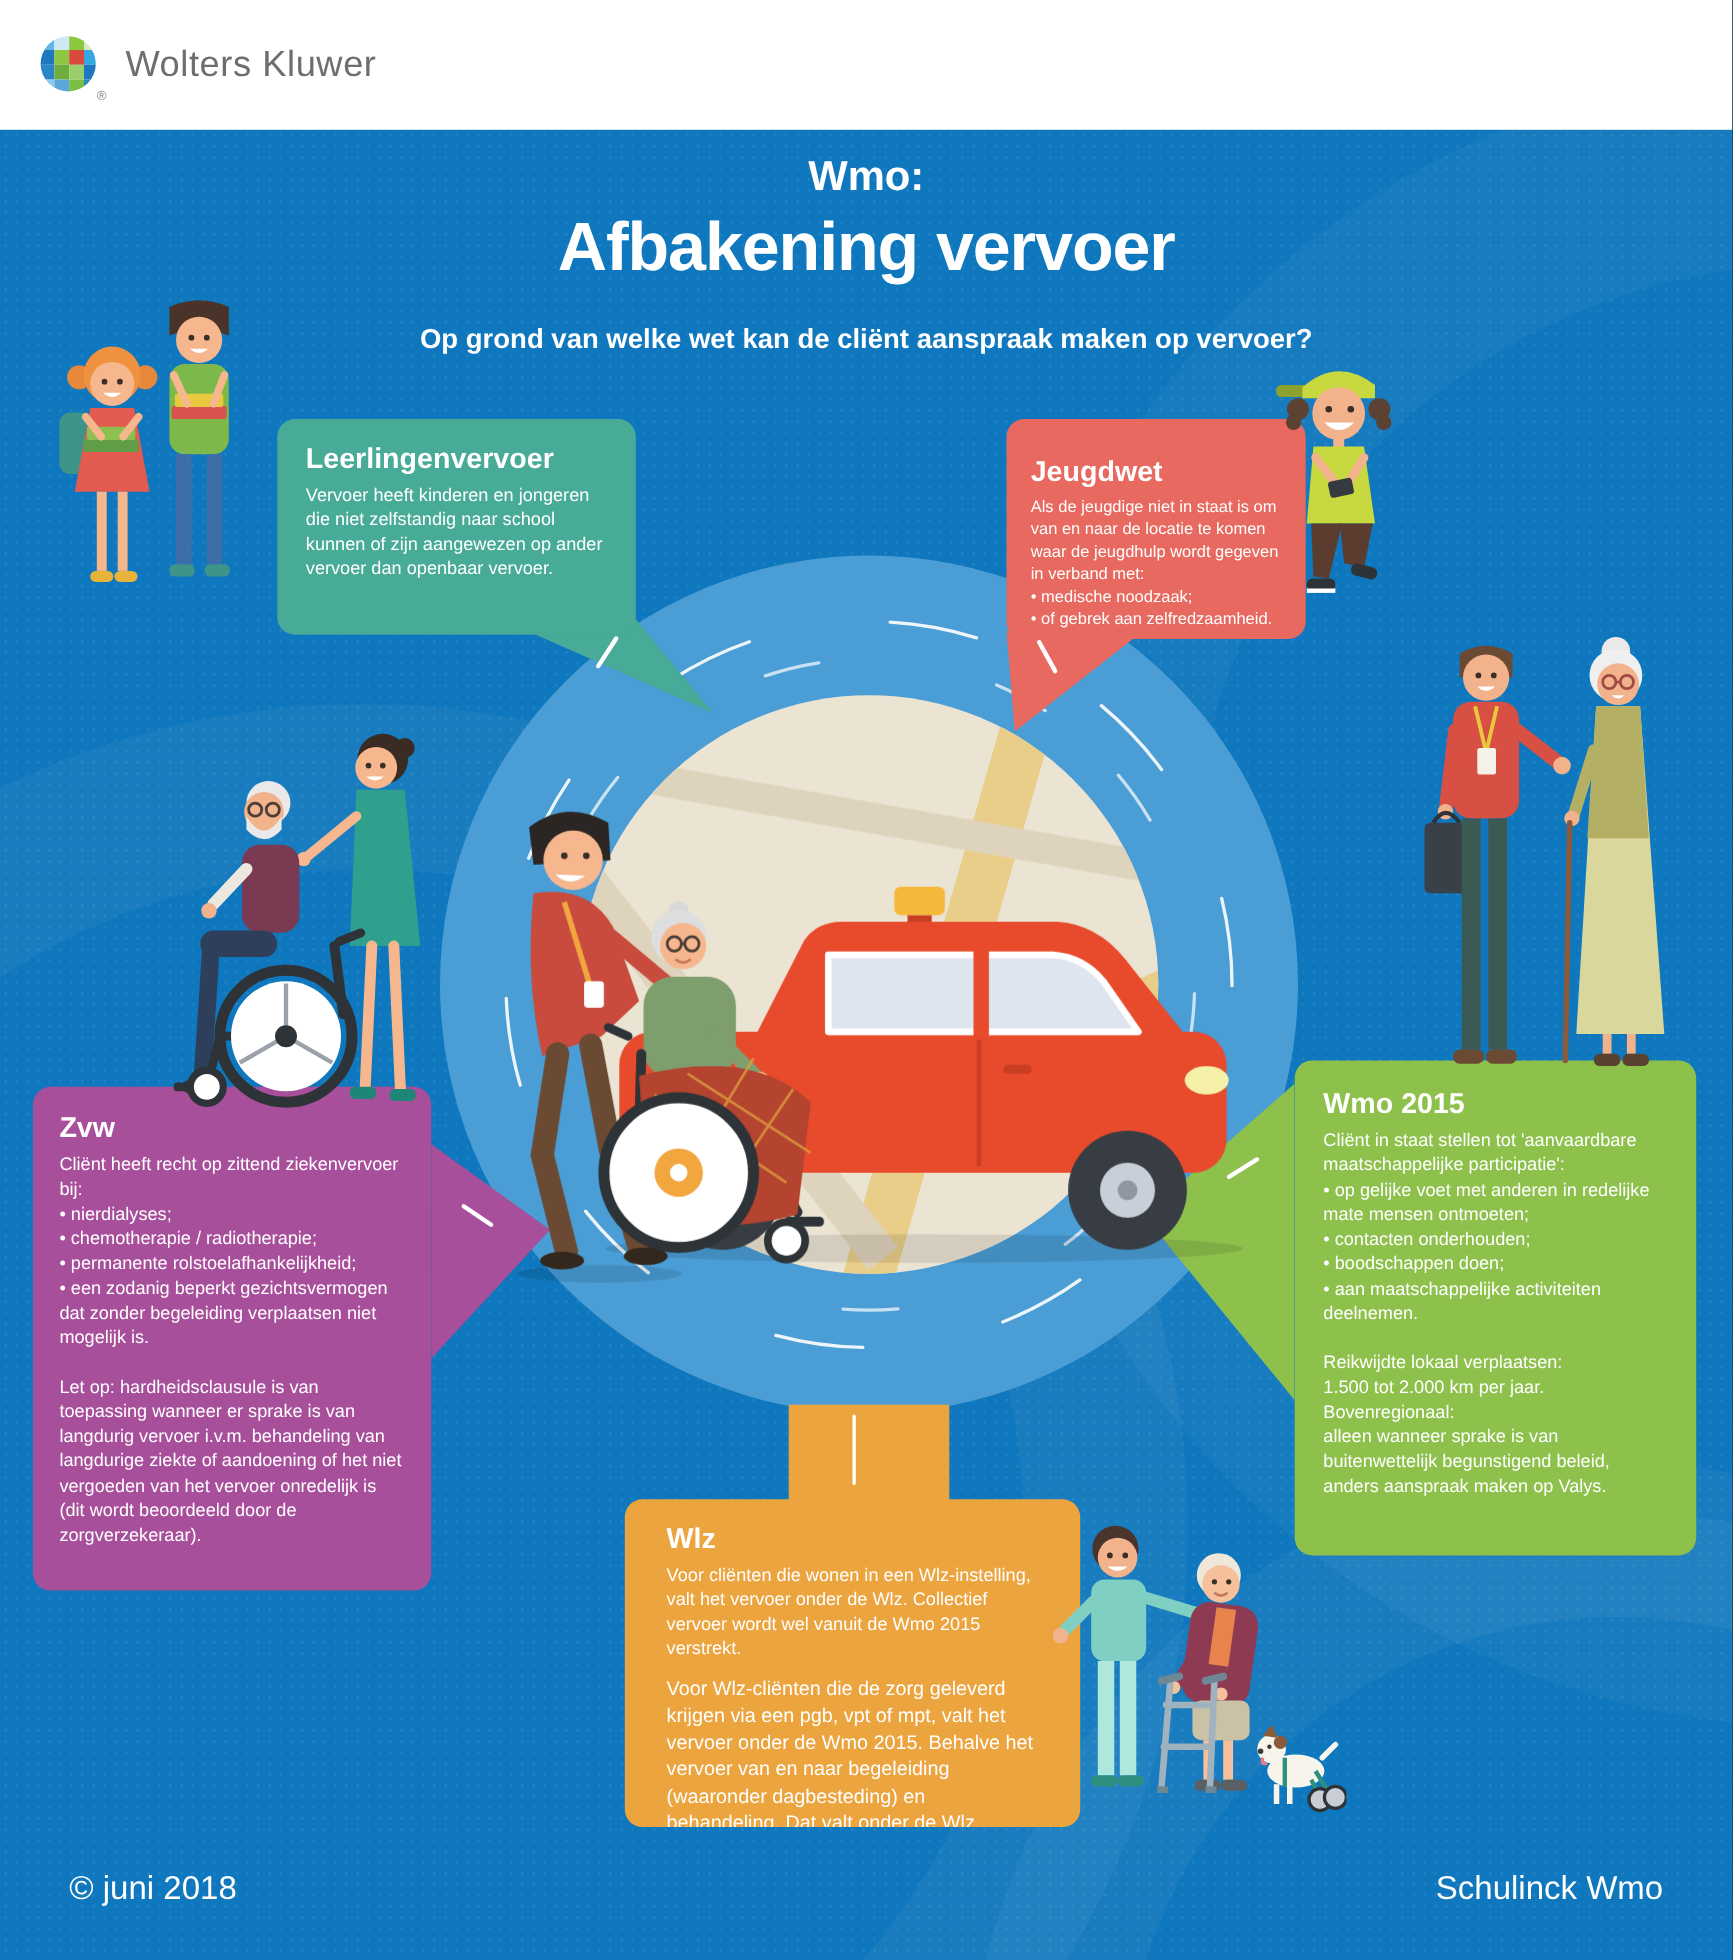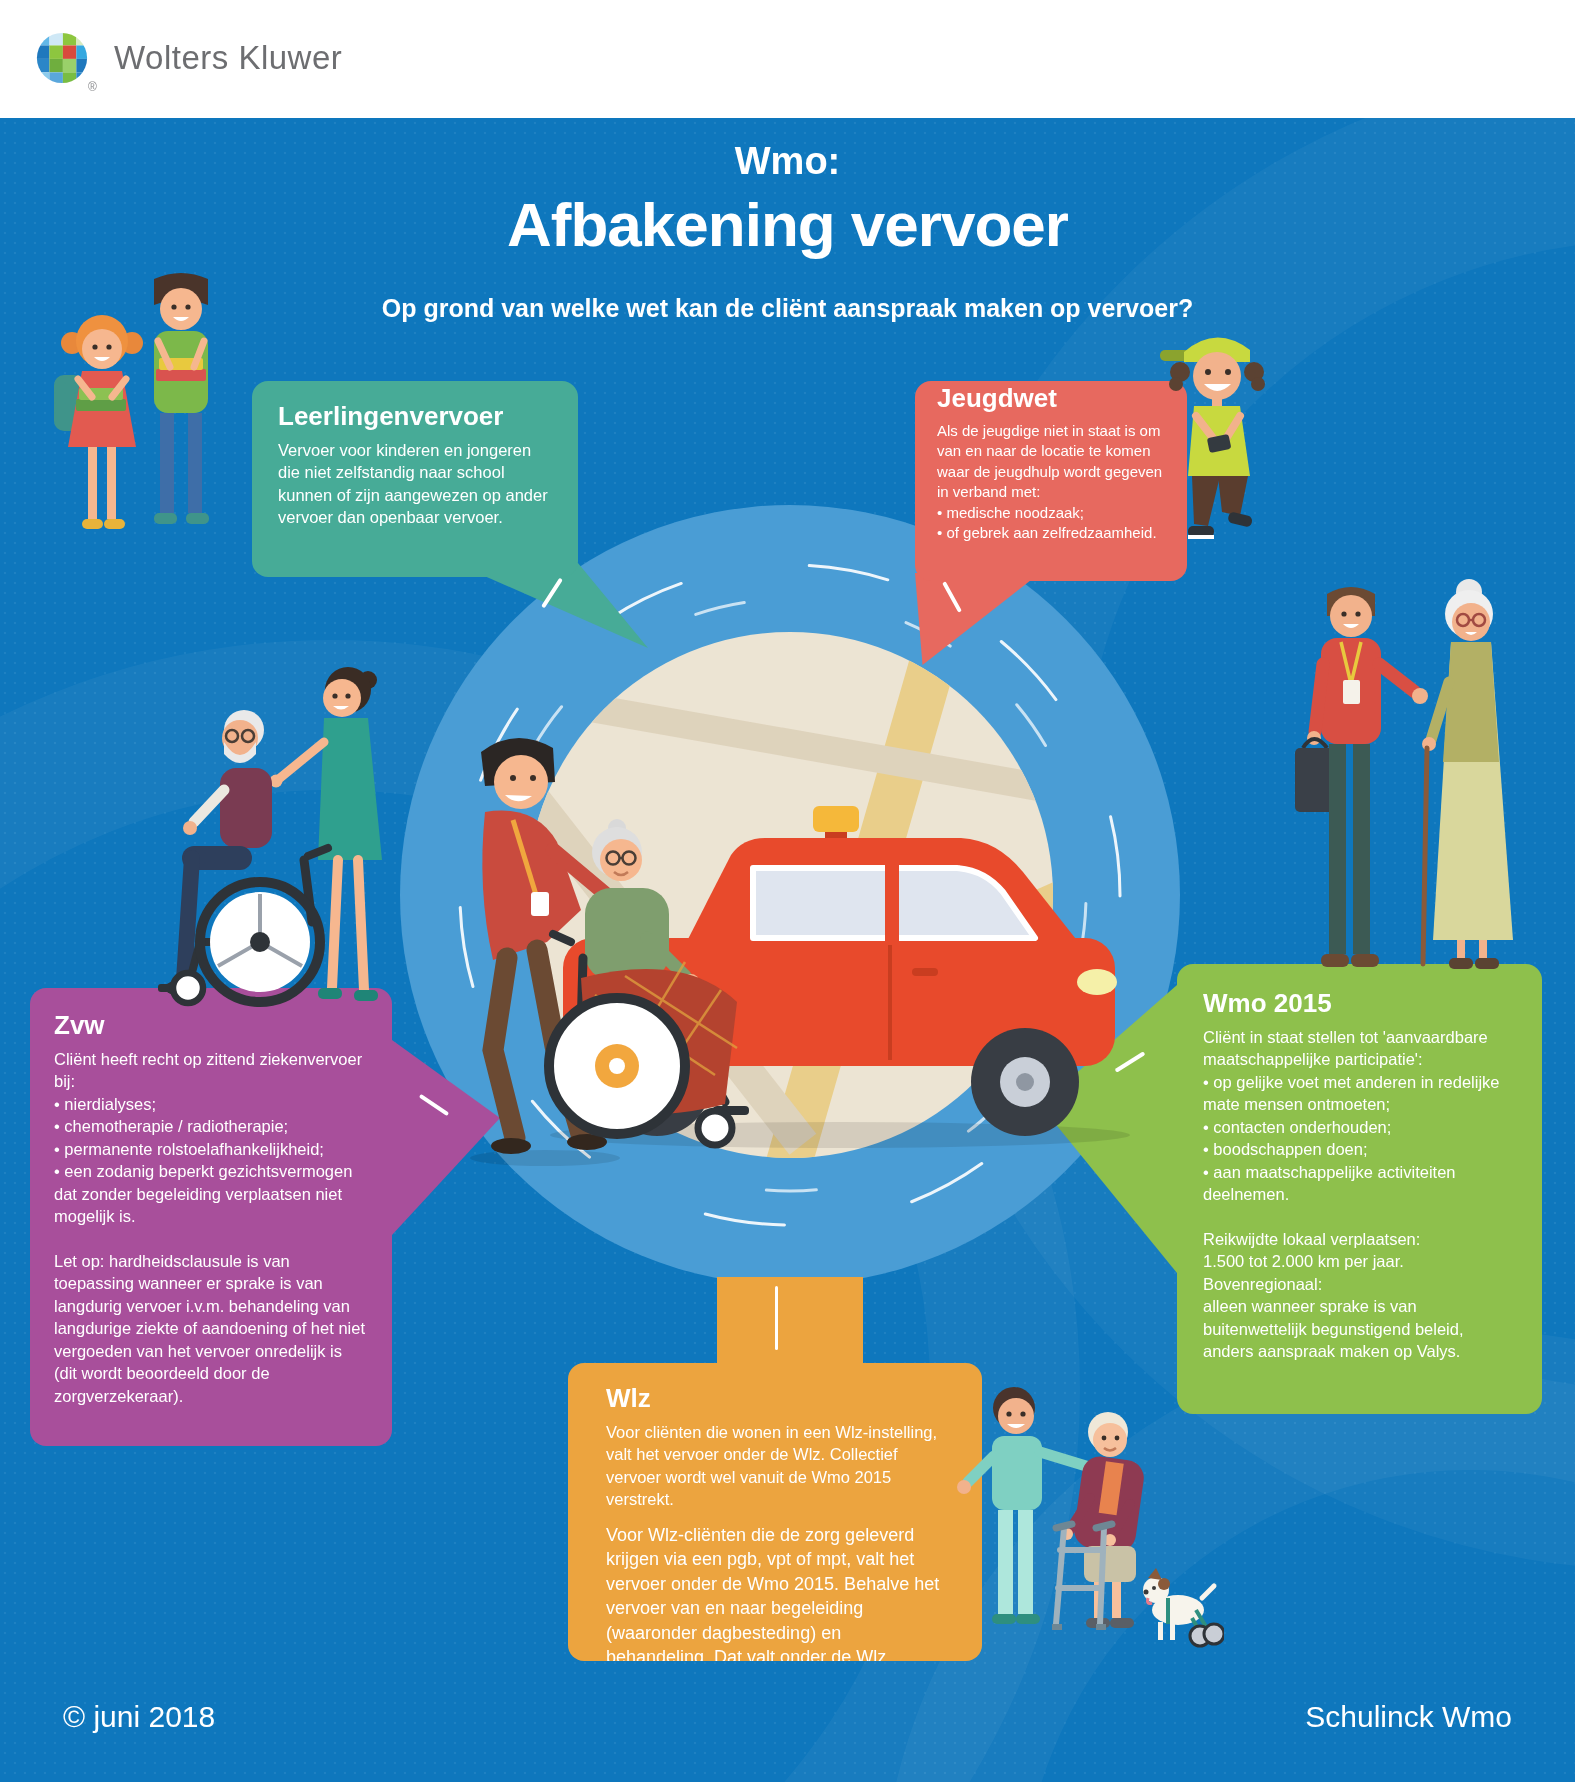--- a/index.html
+++ b/index.html
@@ -36,21 +36,21 @@
                clip-path:polygon(0 0,100% 40%,0 100%);}
   .conn-green{left:1040px;top:985px;width:137px;height:288px;background:#8ec04c;
               clip-path:polygon(100% 0,0 41.7%,100% 100%);}
   .conn-orange{left:717px;top:1277px;width:146px;height:88px;background:#eca43f;}
   .dash{position:absolute;width:4px;height:34px;background:#fff;border-radius:3px;z-index:4;}
   
   .box{position:absolute;color:#fff;z-index:6;overflow:hidden;box-sizing:border-box;border-radius:16px;}
   .box-title{font-size:26px;font-weight:bold;margin:0 0 7px 0;}
   .box-body{font-size:16.5px;line-height:1.36;white-space:pre-line;}
   .box-teal{left:252px;top:381px;width:326px;height:196px;background:#47ab97;padding:20px 26px;}
-  .box-red{left:915px;top:381px;width:272px;height:200px;background:#e7695f;padding:2px 22px;}
+  .box-red{left:915px;top:381px;width:272px;height:200px;background:#e7695f;padding:32px 22px;}
   .box-red .box-body{font-size:15px;}
   .box-purple{left:30px;top:988px;width:362px;height:458px;background:#a84f9b;padding:22px 24px;}
   .box-green{left:1177px;top:964px;width:365px;height:450px;background:#8ec04c;padding:24px 26px;}
   .box-orange{left:568px;top:1363px;width:414px;height:298px;background:#eca43f;padding:20px 38px;}
   .box-orange .body2{font-size:18px;margin-top:12px;}
   
   .figure{position:absolute;z-index:7;}
   
   .footer-text{position:absolute;color:#fff;font-size:30px;z-index:8;}
   .foot-left{left:63px;top:1700px;}
@@ -195,21 +195,21 @@
       </g>
       <circle cx="232" cy="576" r="68" fill="#ffffff" stroke="#2e3338" stroke-width="10"></circle>
       <circle cx="232" cy="576" r="22" fill="#f2a73e"></circle>
       <circle cx="232" cy="576" r="8" fill="#ffffff"></circle>
       <circle cx="330" cy="638" r="17" fill="#ffffff" stroke="#2e3338" stroke-width="7"></circle>
     </g>
   </svg>
 
   <div class="box box-teal">
     <h2 class="box-title">Leerlingenvervoer</h2>
-    <div class="box-body">Vervoer voor kinderen en jongeren die niet zelfstandig naar school kunnen of zijn aangewezen op ander vervoer dan openbaar vervoer.</div>
+    <div class="box-body">Vervoer heeft kinderen en jongeren die niet zelfstandig naar school kunnen of zijn aangewezen op ander vervoer dan openbaar vervoer.</div>
   </div>
   <div class="box box-red">
     <h2 class="box-title">Jeugdwet</h2>
     <div class="box-body">Als de jeugdige niet in staat is om van en naar de locatie te komen waar de jeugdhulp wordt gegeven in verband met:
 • medische noodzaak;
 • of gebrek aan zelfredzaamheid.</div>
   </div>
   <div class="box box-purple">
     <h2 class="box-title">Zvw</h2>
     <div class="box-body">Cliënt heeft recht op zittend ziekenvervoer bij:

